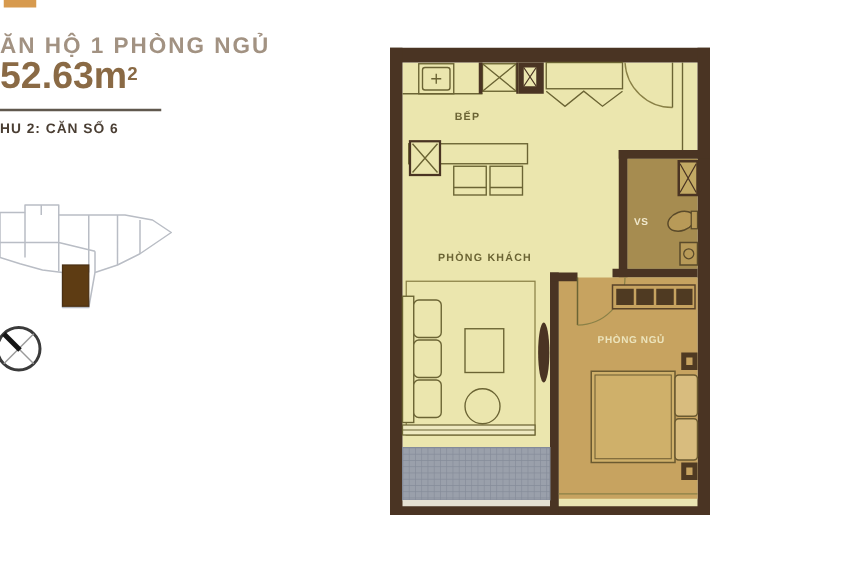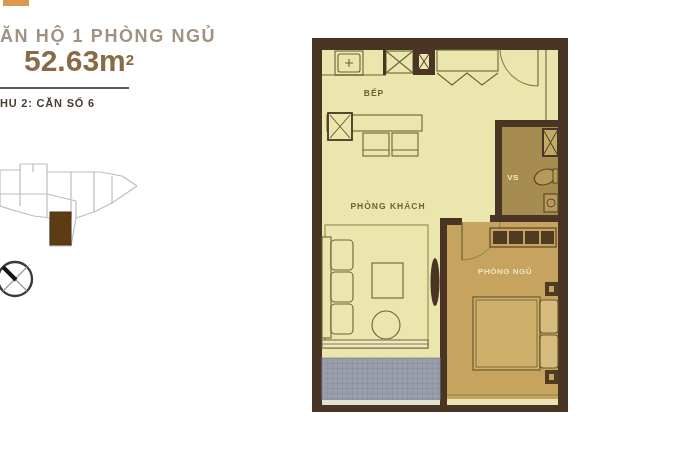--- a/index.html
+++ b/index.html
@@ -4,21 +4,21 @@
 <style>
   html,body{margin:0;padding:0;}
   body{
     width:675px;height:450px;position:relative;overflow:hidden;
     background:#ffffff;font-family:"Liberation Sans",sans-serif;
   }
   .abs{position:absolute;}
   
   .logo-chip{left:3px;top:0;width:26px;height:6px;background:#d79a4e;}
   .apt-title{left:0;top:26px;font-size:18px;font-weight:bold;letter-spacing:1.6px;color:#a29282;white-space:nowrap;}
-  .apt-area{left:0;top:44px;font-size:30px;font-weight:bold;color:#8a6a45;white-space:nowrap;padding-left:24px;}
+  .apt-area{left:0;top:44px;font-size:30px;font-weight:bold;color:#8a6a45;white-space:nowrap;}
   .apt-area sup{font-size:15px;vertical-align:6px;}
   .divider{left:0;top:87px;width:129px;height:2px;background:#60584e;}
   .apt-subtitle{left:0;top:97px;font-size:11px;font-weight:bold;letter-spacing:.8px;color:#4a3e33;white-space:nowrap;}
   .keyplan{left:0;top:156px;}
   .compass{left:-4px;top:258px;}
   .floorplan{left:312px;top:38px;}
   svg text{font-family:"Liberation Sans",sans-serif;font-weight:bold;}
 </style>
 </head>
 <body>

